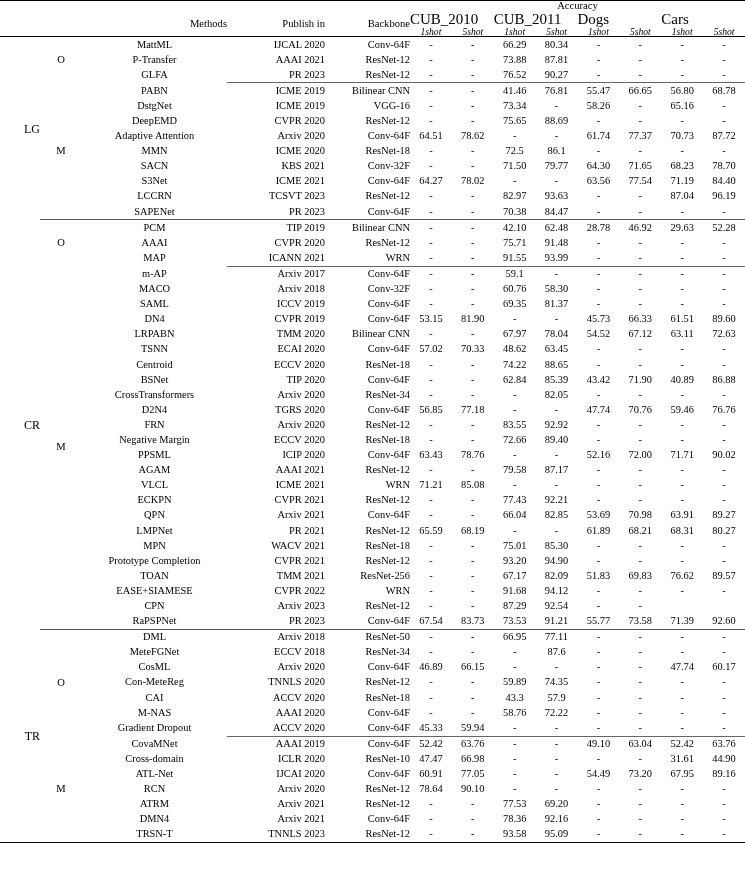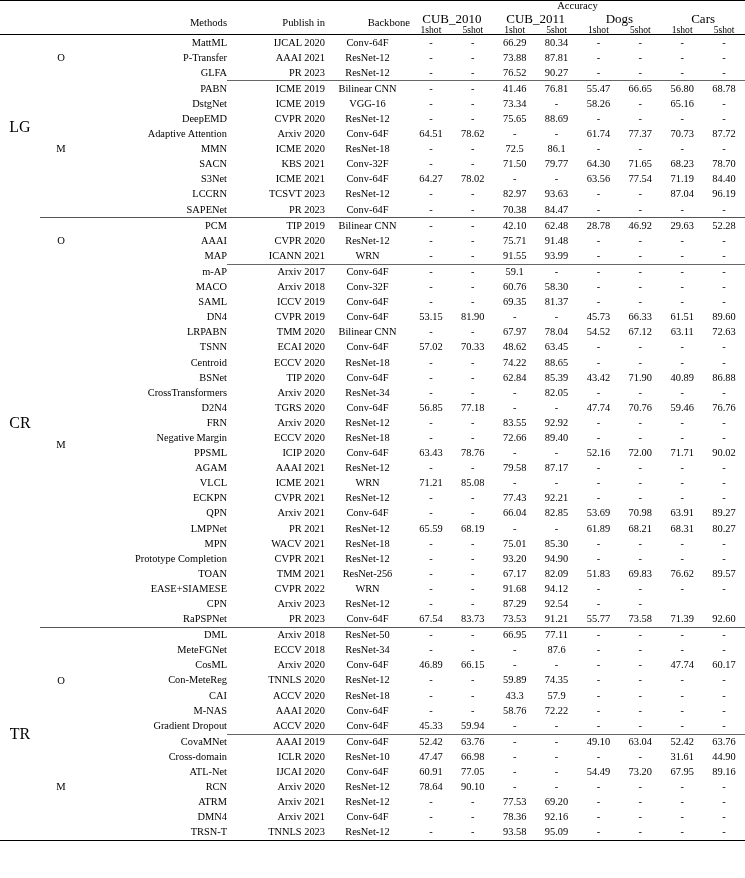--- a/index.html
+++ b/index.html
@@ -84,51 +84,52 @@
     padding-bottom: 2px;
     padding-top: 4px;
   }
   .hdr-main {
     text-align: right;
     font-weight: bold;
     font-size: 10.6px;
     padding-bottom: 1px;
   }
   .hdr-ds {
-    text-align: center;
+    text-align: left;
     font-weight: normal;
-    font-size: 13px;
+    font-size: 15px;
     padding-bottom: 1px;
   }
   .hdr-shot {
     text-align: center;
     font-weight: bold;
     font-size: 9.6px;
     padding-bottom: 4px;
+    font-style: italic;
   }
 
   
   td.gcell {
-    text-align: center;
-    font-size: 16px;
+    text-align: right;
+    font-size: 12px;
   }
   td.subcell {
     text-align: center;
     font-size: 10.6px;
   }
   td.method {
-    text-align: right;
+    text-align: center;
     font-size: 10.4px;
   }
   td.publish {
     text-align: right;
     font-size: 10.4px;
   }
   td.backbone {
-    text-align: center;
+    text-align: right;
     font-size: 10.4px;
   }
   td.num {
     text-align: center;
     font-size: 10.4px;
   }
   tr.datarow td {
     height: 15.1px;
   }
 </style>

